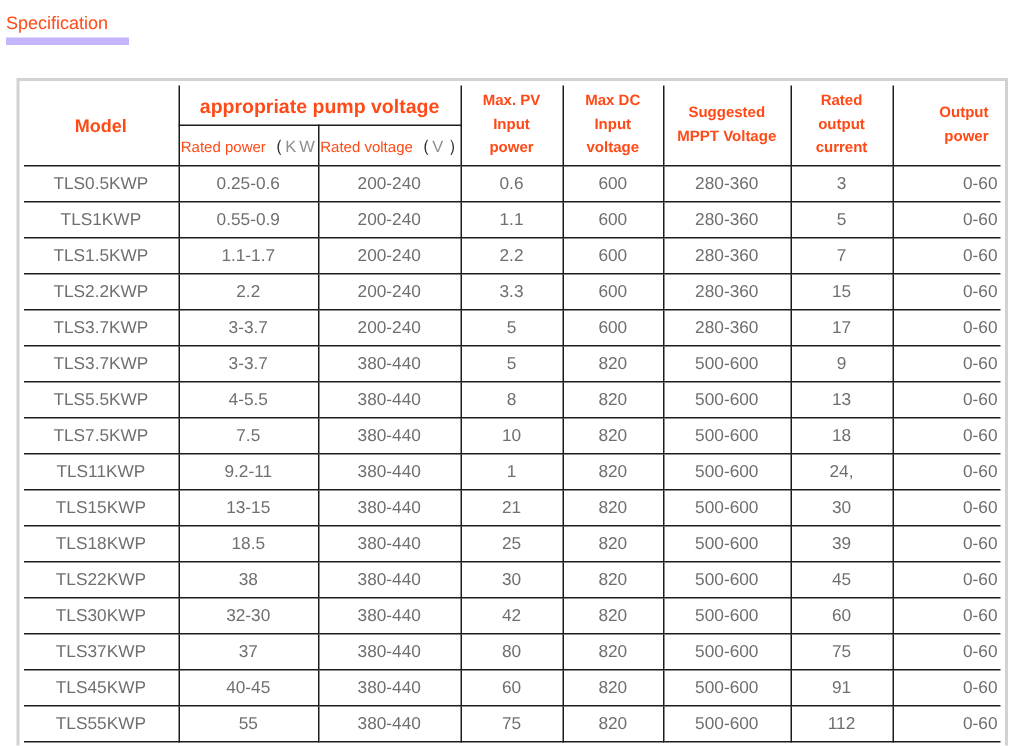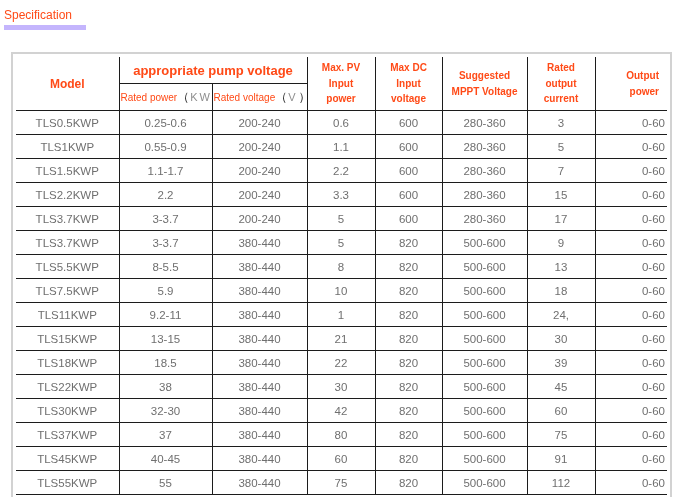--- a/index.html
+++ b/index.html
@@ -127,31 +127,31 @@
             <td>3-3.7</td>
             <td>380-440</td>
             <td>5</td>
             <td>820</td>
             <td>500-600</td>
             <td>9</td>
             <td>0-60</td>
           </tr>
           <tr>
             <td>TLS5.5KWP</td>
-            <td>8-5.5</td>
+            <td>4-5.5</td>
             <td>380-440</td>
             <td>8</td>
             <td>820</td>
             <td>500-600</td>
             <td>13</td>
             <td>0-60</td>
           </tr>
           <tr>
             <td>TLS7.5KWP</td>
-            <td>5.9</td>
+            <td>7.5</td>
             <td>380-440</td>
             <td>10</td>
             <td>820</td>
             <td>500-600</td>
             <td>18</td>
             <td>0-60</td>
           </tr>
           <tr>
             <td>TLS11KWP</td>
             <td>9.2-11</td>
@@ -169,21 +169,21 @@
             <td>21</td>
             <td>820</td>
             <td>500-600</td>
             <td>30</td>
             <td>0-60</td>
           </tr>
           <tr>
             <td>TLS18KWP</td>
             <td>18.5</td>
             <td>380-440</td>
-            <td>22</td>
+            <td>25</td>
             <td>820</td>
             <td>500-600</td>
             <td>39</td>
             <td>0-60</td>
           </tr>
           <tr>
             <td>TLS22KWP</td>
             <td>38</td>
             <td>380-440</td>
             <td>30</td>

